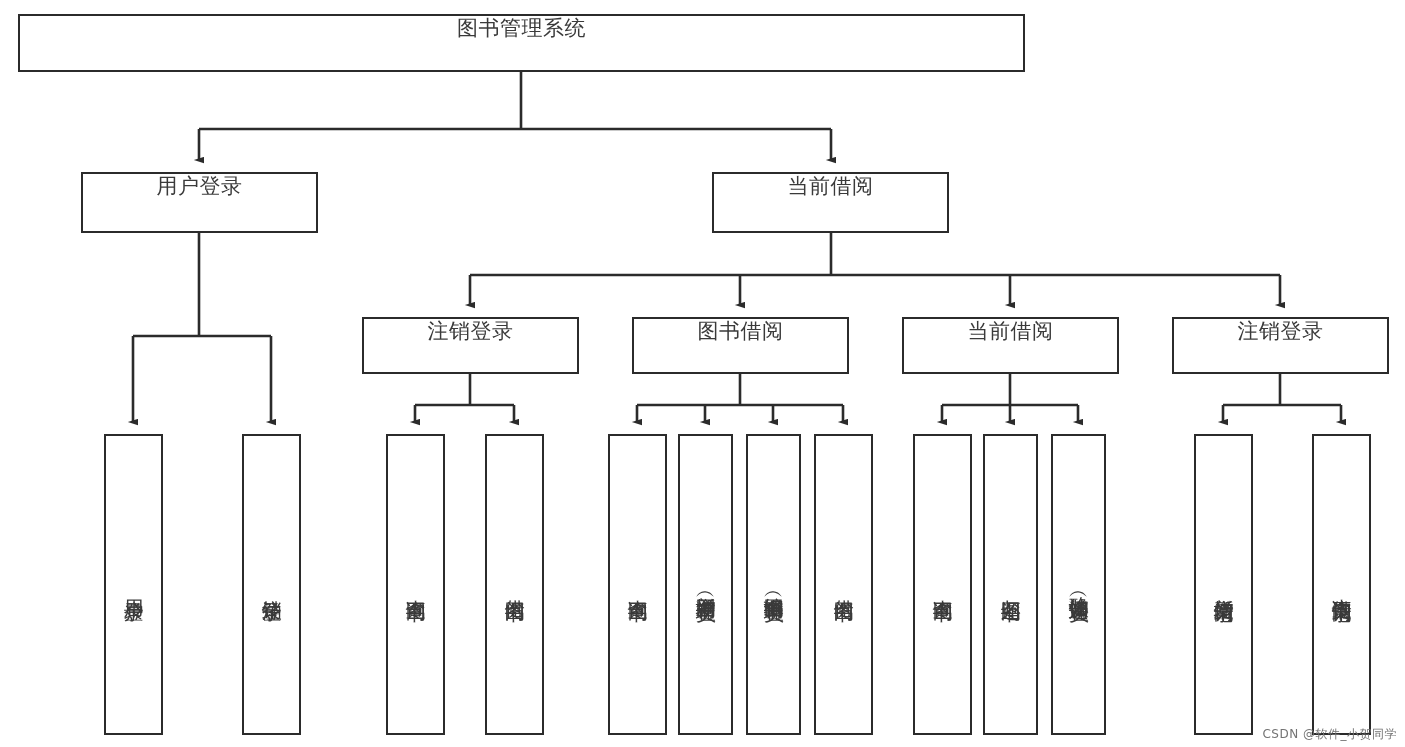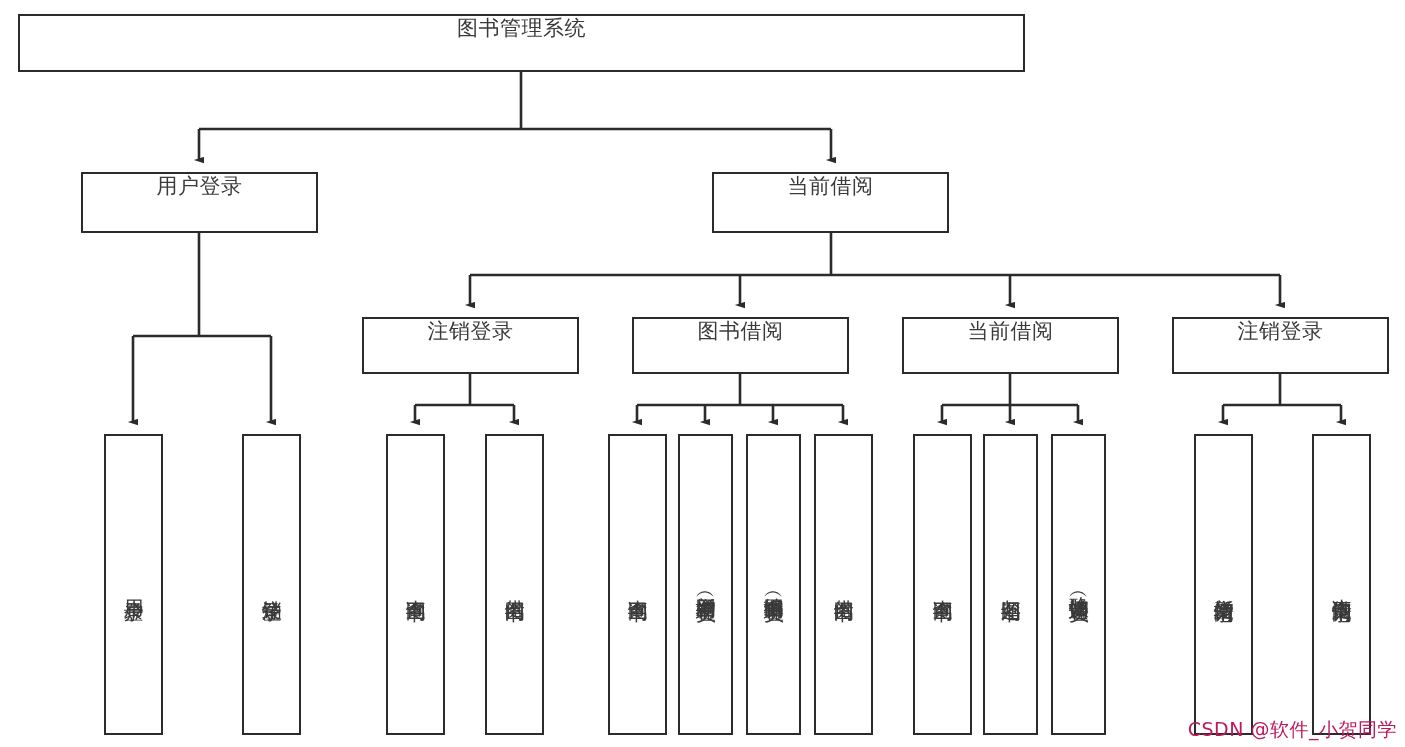--- a/index.html
+++ b/index.html
@@ -57,22 +57,22 @@
     justify-content: center;
     padding-top: 2px;
   }
   .leaf-box .node-label-v {
     max-height: 290px;
   }
   #watermark {
     position: absolute;
     right: 8px;
     bottom: 4px;
-    font-size: 19px;
-    color: #be185d;
+    font-size: 12px;
+    color: #737373;
     letter-spacing: 0.5px;
     white-space: nowrap;
     pointer-events: none;
     text-align: center;
   }
 </style>
 </head>
 <body>
 
 <div id="diagram-root">

